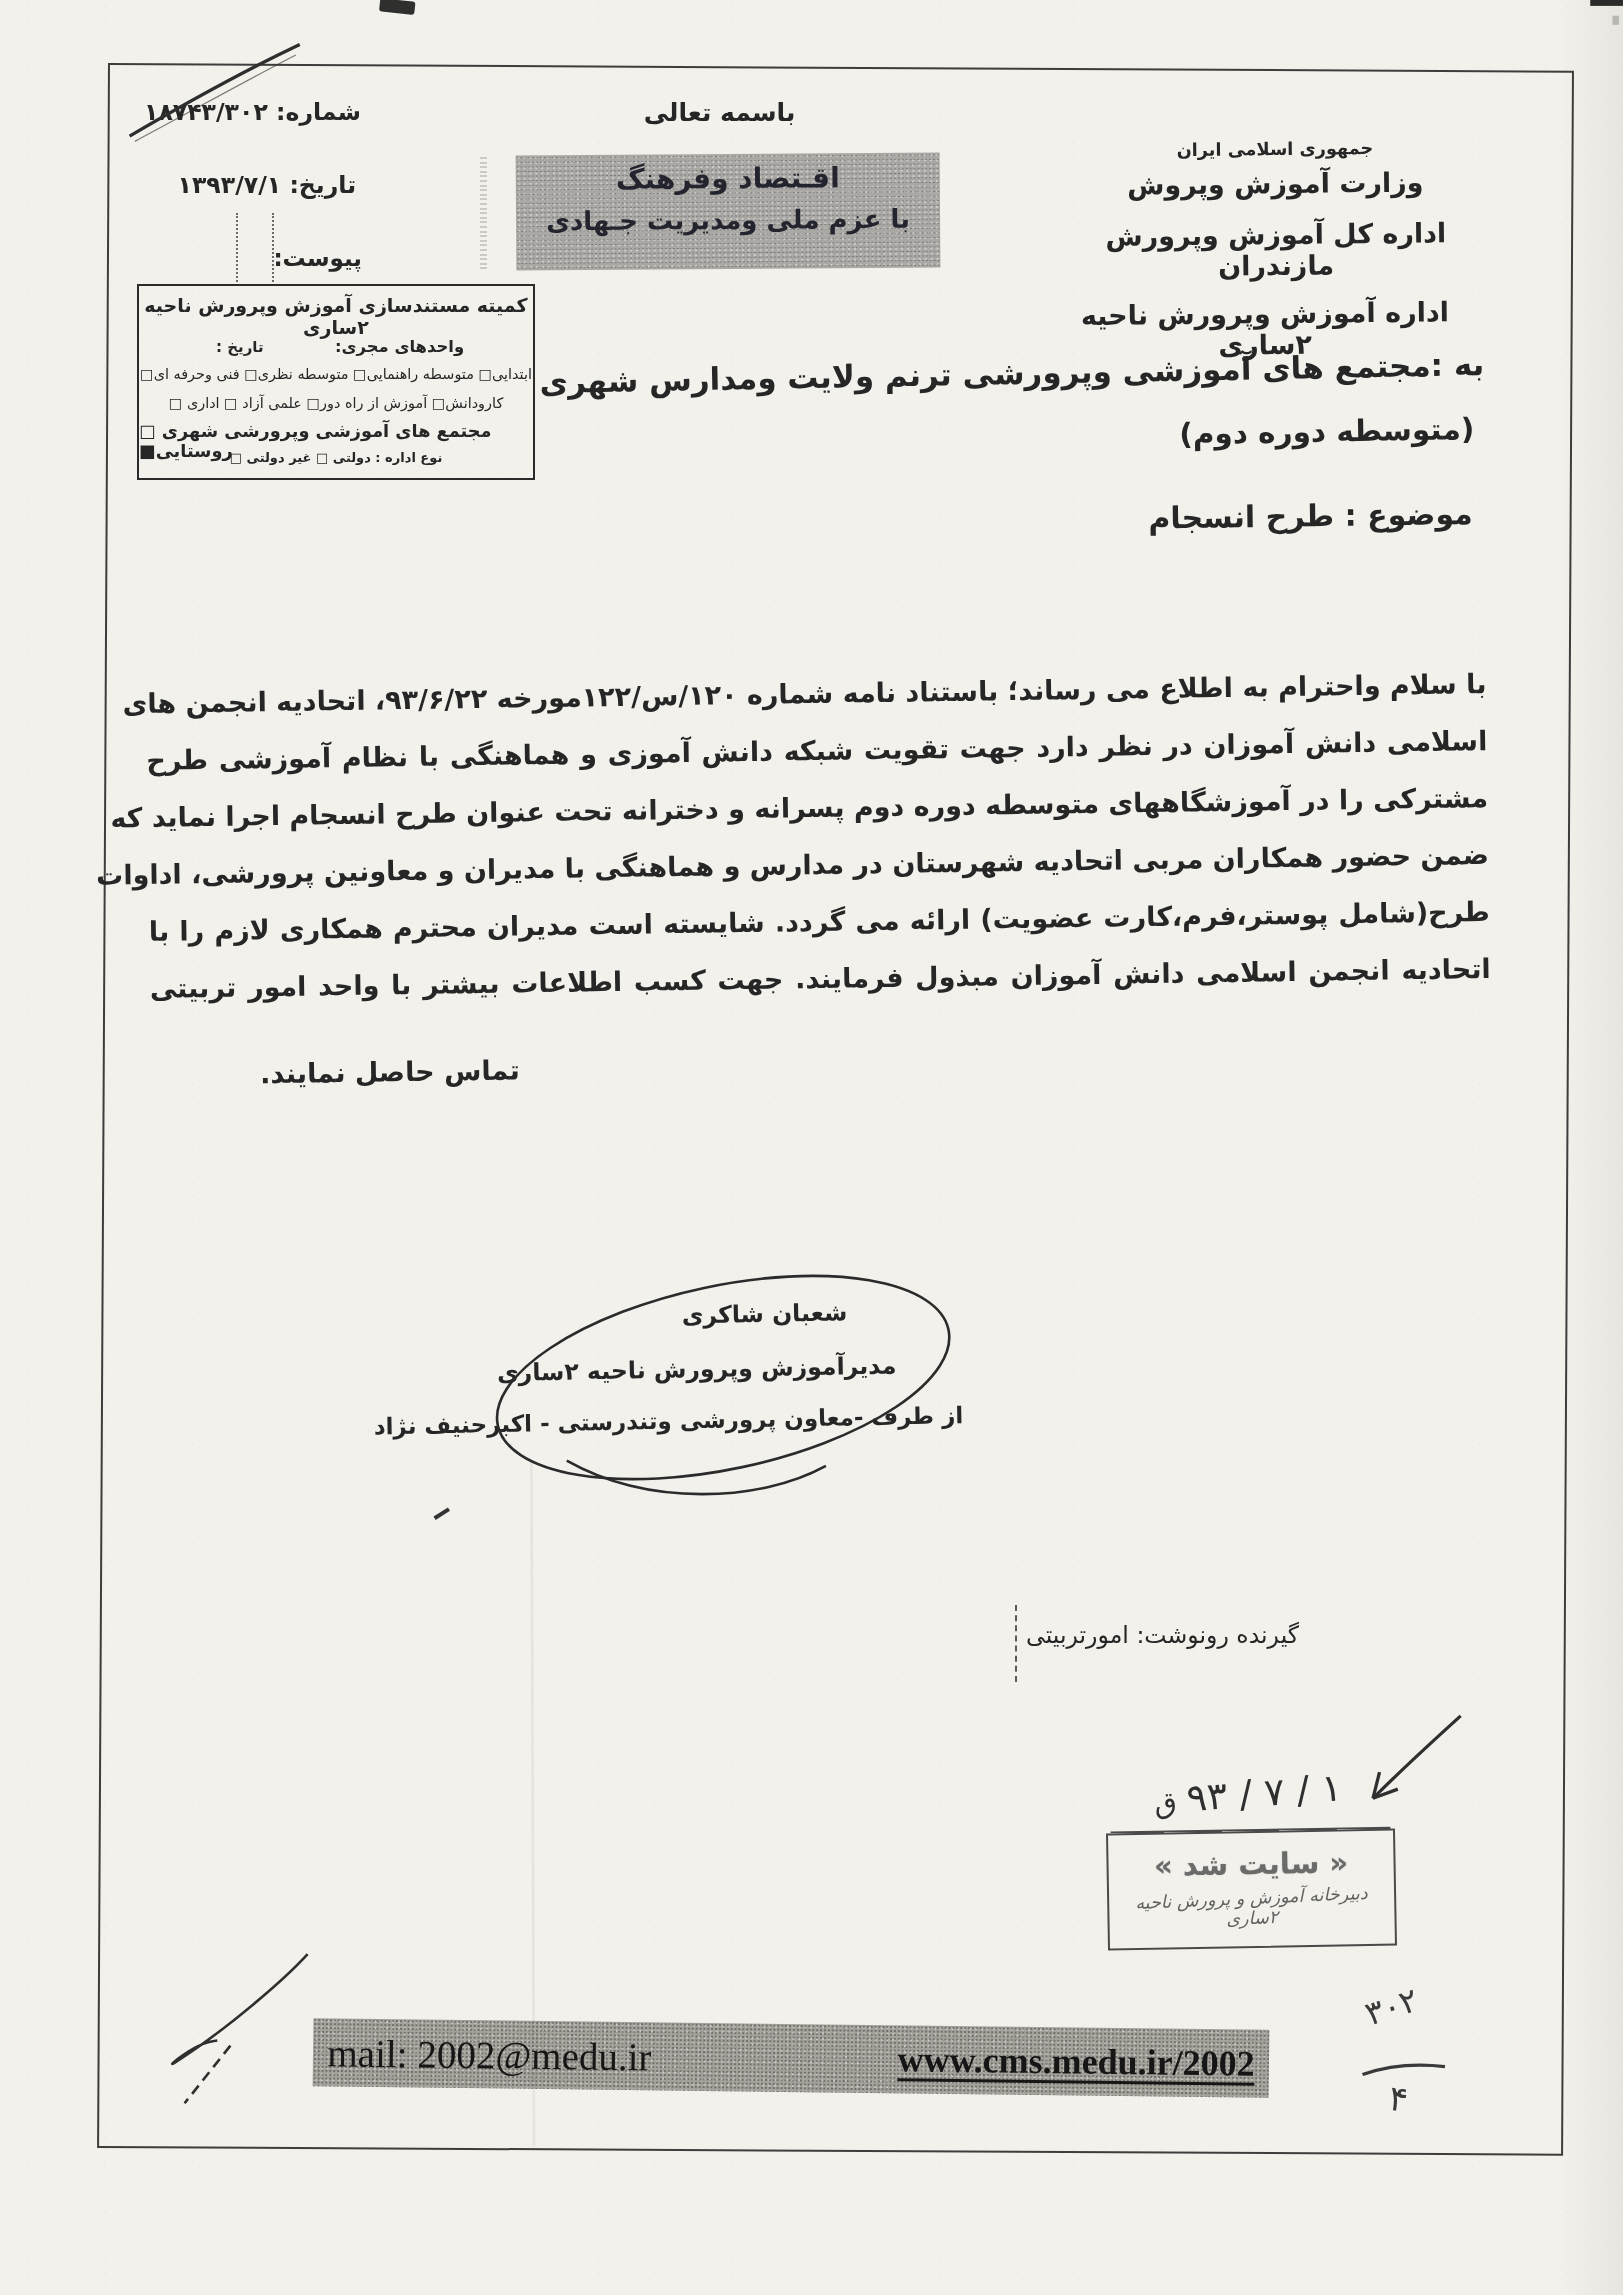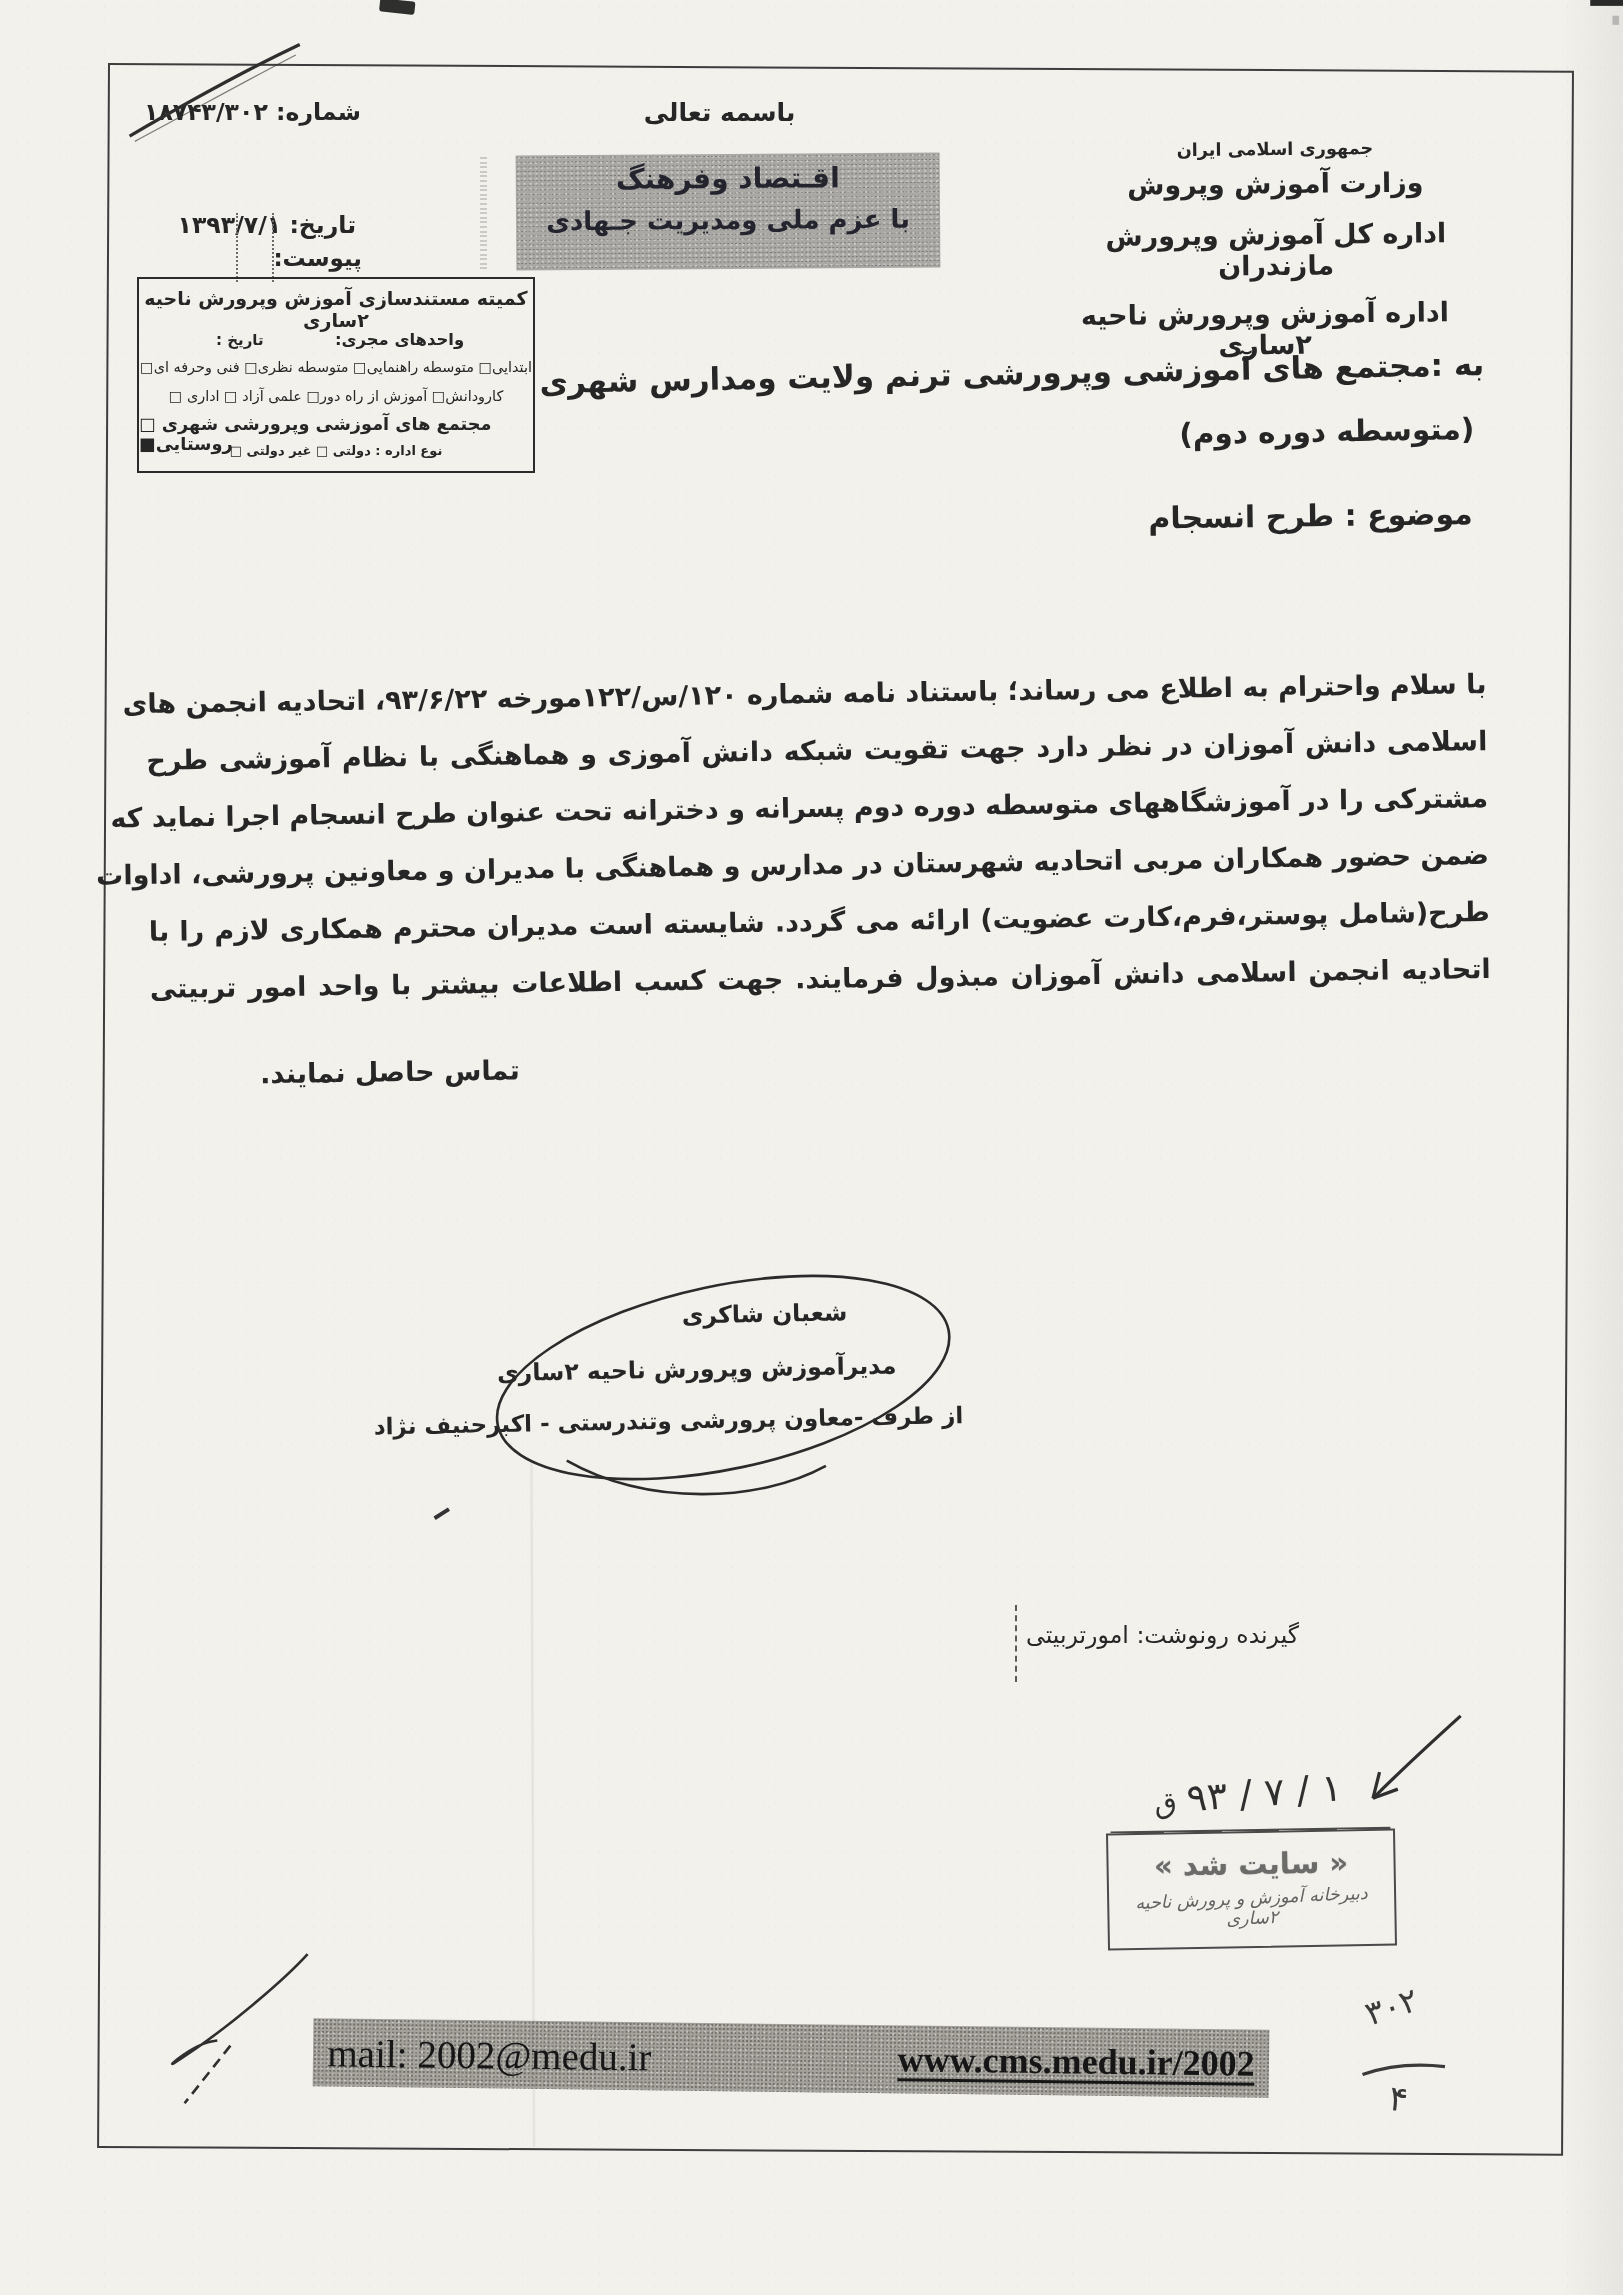--- a/index.html
+++ b/index.html
@@ -18,21 +18,21 @@
   .rtl{direction:rtl;}
   .b{font-weight:bold;}
   .center{text-align:center;}
 
   
   #frame{left:108px;top:63px;width:1462px;height:2081px;border:2px solid #3d3d3d;
          transform:rotate(0.3deg);transform-origin:left top;}
 
   
   #meta-number{left:144px;top:98px;width:230px;font-size:23.6px;text-align:left;}
-  #meta-date{left:160px;top:171px;width:196px;font-size:23.6px;text-align:right;margin-top:40px;}
+  #meta-date{left:160px;top:171px;width:196px;font-size:23.6px;text-align:right;}
   #meta-attach{left:278px;top:245px;width:84px;font-size:23px;text-align:right;}
   .dotline{width:0;height:69px;border-left:2px dotted #6a6a6a;}
   #dot1{left:236px;top:213px;} #dot2{left:272px;top:213px;}
 
   
   #basmala{left:615px;top:98px;width:209px;font-size:25px;}
   #banner{left:516px;top:154px;width:424px;height:115px;color:#23242e;
     background-color:#aaa8a4;
     background-image:
       radial-gradient(rgba(60,60,60,0.45) 0.8px, transparent 0.9px),
@@ -43,21 +43,21 @@
   #banner .l2{margin-top:10.5px;font-size:26px;}
 
   
   #org{left:1047px;top:139px;width:458px;transform:rotate(-0.6deg);}
   #org .o1{font-size:17.7px;margin-bottom:9.2px;}
   #org .o2{font-size:27px;margin-bottom:19.6px;}
   #org .o3{font-size:27px;margin-bottom:17px;}
   #org .o4{font-size:27px;margin-right:23.6px;}
 
   
-  #cbox{left:137px;top:277px;width:394px;height:192px;border:2px solid #2b2b2b;font-weight:bold;}
+  #cbox{left:137px;top:284px;width:394px;height:192px;border:2px solid #2b2b2b;font-weight:bold;}
   #cbox .t{position:absolute;top:7.9px;width:100%;text-align:center;font-size:19px;}
   #cbox .lbl-units{position:absolute;top:51px;left:196px;font-size:16.4px;}
   #cbox .lbl-date{position:absolute;top:52px;left:77px;font-size:15px;}
   #cbox .r1{position:absolute;top:80px;width:100%;text-align:center;font-size:14.4px;font-weight:normal;}
   #cbox .r2{position:absolute;top:109px;width:100%;text-align:center;font-size:14.4px;font-weight:normal;}
   #cbox .r3{position:absolute;top:135px;width:100%;text-align:left;font-size:17.7px;}
   #cbox .r4{position:absolute;top:164px;width:100%;text-align:center;font-size:13px;}
 
   
   #to-line{right:139px;top:346px;font-size:31px;white-space:nowrap;transform:rotate(-1.1deg);transform-origin:right top;}

